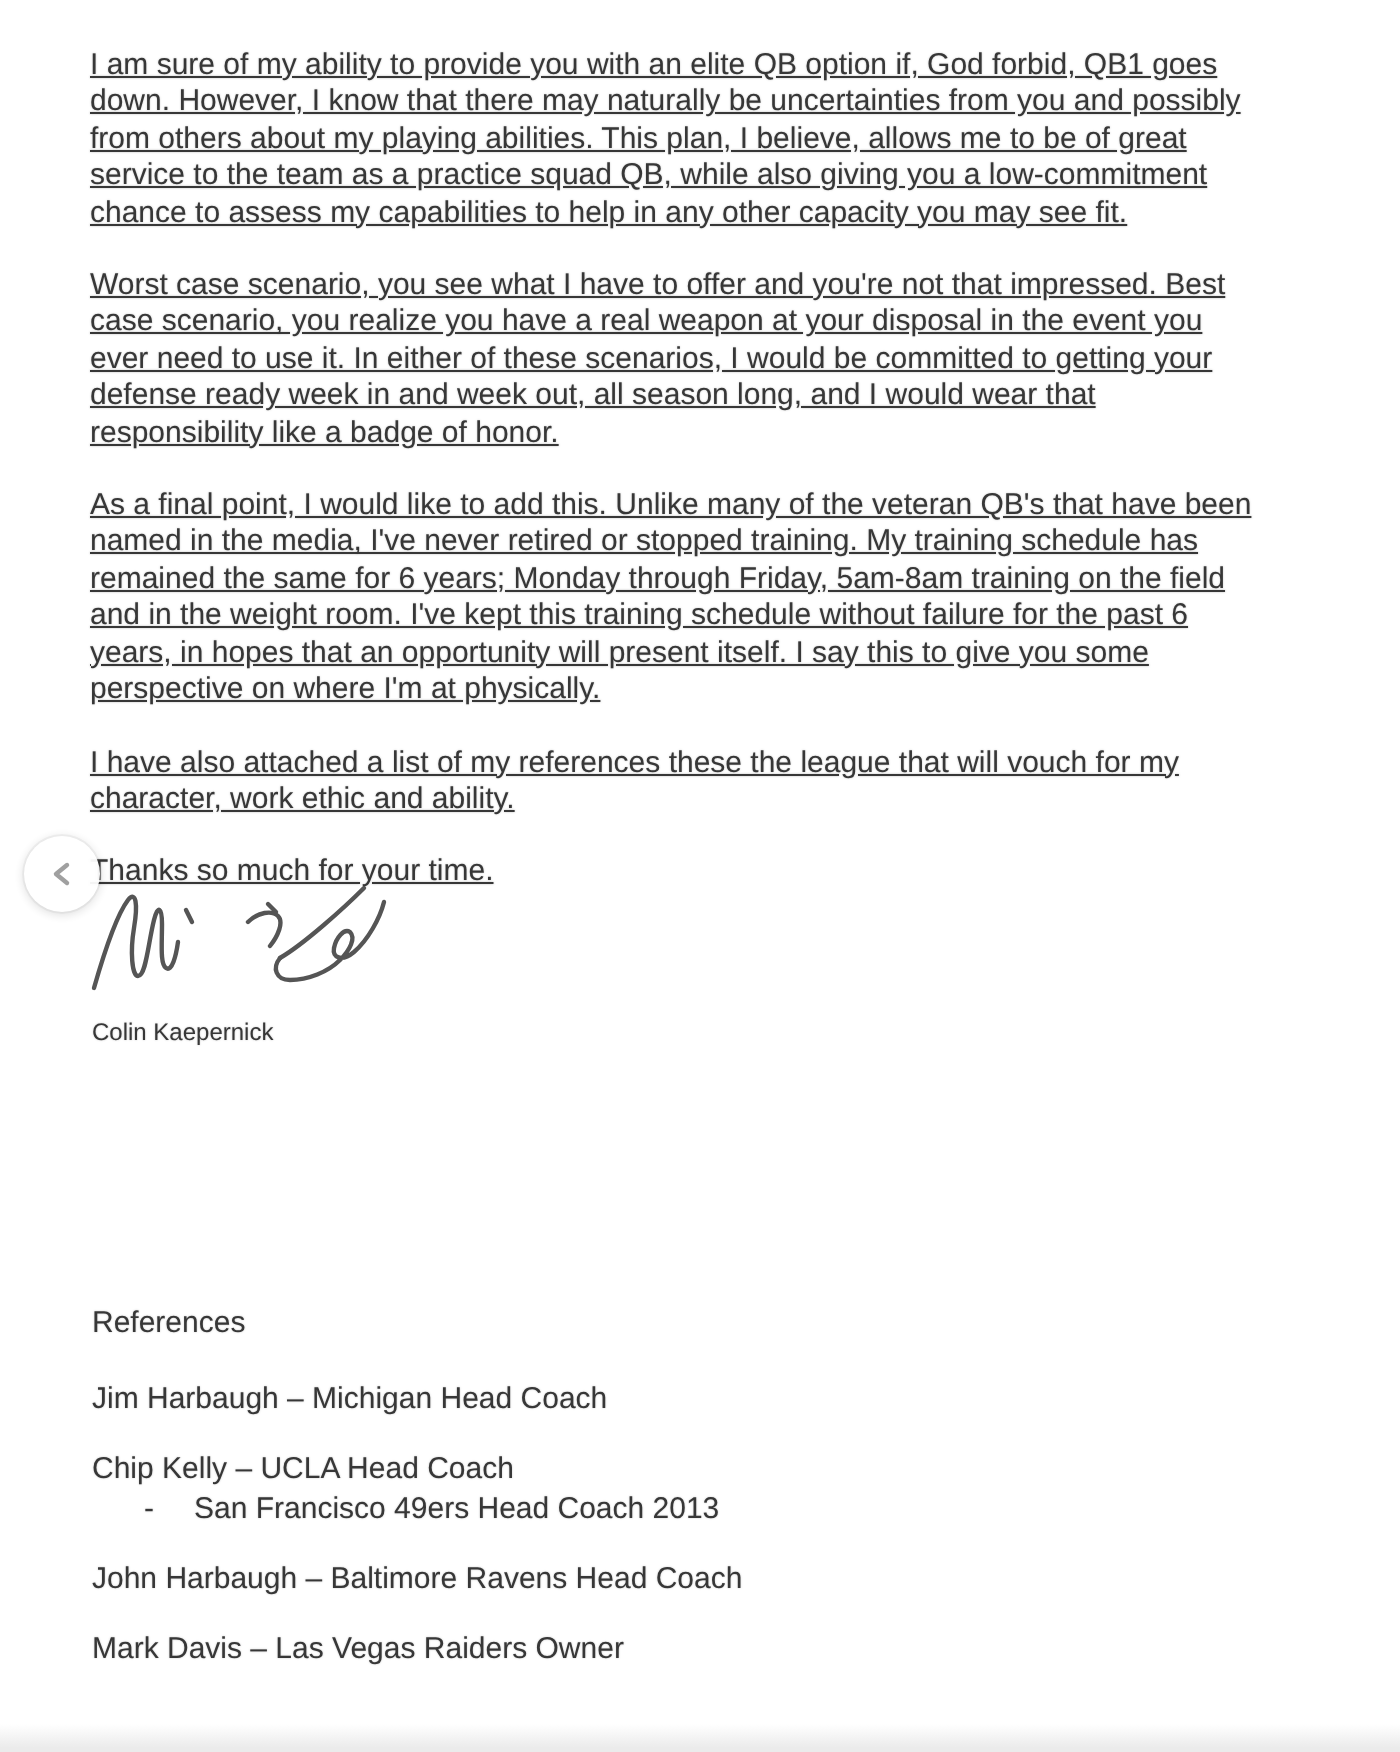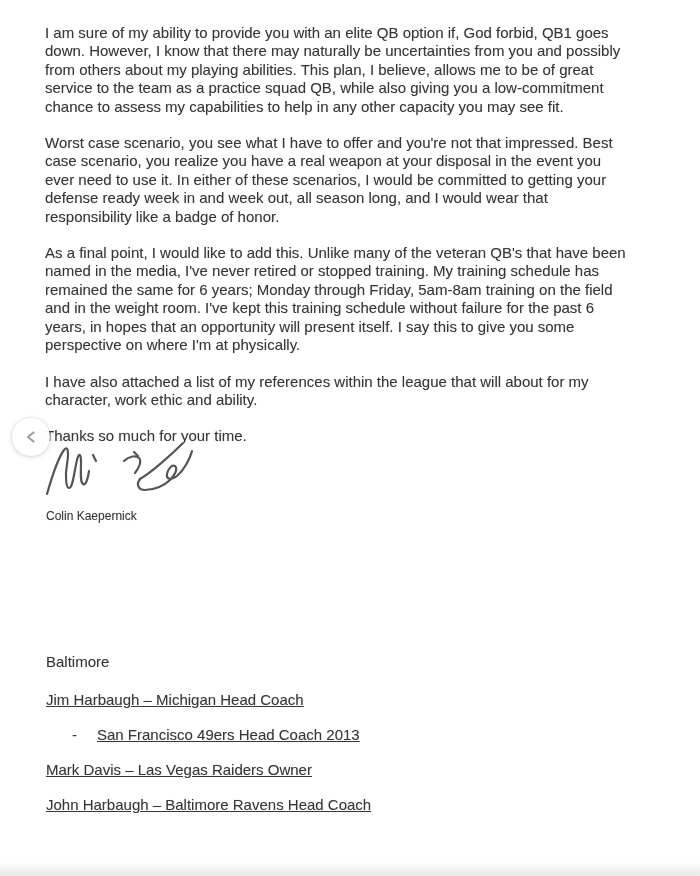--- a/index.html
+++ b/index.html
@@ -13,20 +13,21 @@
     color: #3a3a3a;
   }
 
   
   .letter-body {
     position: absolute;
     left: 45px; top: 24px; width: 650px;
     font-size: 15px; line-height: 18.4px;
     color: #373737;
     text-shadow: 0 0 1px rgba(80,80,80,0.35);
+    text-decoration: underline;
   }
   .para { white-space: pre-line; margin: 0 0 18px 0; }
   .closing { margin-top: 12px; white-space: normal; }
 
   
   .carousel-prev {
     position: absolute; left: 12px; top: 418px;
     width: 38px; height: 38px; border-radius: 50%;
     background: #ffffff; border: none; cursor: pointer;
     box-shadow: 0 0 0 1px rgba(0,0,0,0.045), 0 1px 6px rgba(0,0,0,0.16);
@@ -46,21 +47,21 @@
     text-shadow: 0 0 1px rgba(80,80,80,0.35);
   }
 
   
   .references {
     position: absolute; left: 46px; top: 652px; width: 620px;
     font-size: 15px; line-height: 20px; color: #373737;
     text-shadow: 0 0 1px rgba(80,80,80,0.35);
   }
   .ref-heading { margin-bottom: 18px; }
-  .ref-entry { margin-bottom: 15px; text-decoration: underline; }
+  .ref-entry { margin-bottom: 15px; }
   .ref-detail { padding-left: 26px; }
   .ref-detail .dash { display: inline-block; width: 25px; }
 
   
   .bottom-fade {
     position: absolute; left: 0; right: 0; bottom: 0; height: 14px;
     background: linear-gradient(to bottom, rgba(224,224,224,0) 0%, #ebebeb 85%);
   }
 </style>
 </head>
@@ -78,21 +79,21 @@
 case scenario, you realize you have a real weapon at your disposal in the event you
 ever need to use it. In either of these scenarios, I would be committed to getting your
 defense ready week in and week out, all season long, and I would wear that
 responsibility like a badge of honor.</p>
     <p class="para">As a final point, I would like to add this. Unlike many of the veteran QB's that have been
 named in the media, I've never retired or stopped training. My training schedule has
 remained the same for 6 years; Monday through Friday, 5am-8am training on the field
 and in the weight room. I've kept this training schedule without failure for the past 6
 years, in hopes that an opportunity will present itself. I say this to give you some
 perspective on where I'm at physically.</p>
-    <p class="para">I have also attached a list of my references within the league that will about for my
+    <p class="para">I have also attached a list of my references these the league that will vouch for my
 character, work ethic and ability.</p>
     <p class="para closing">Thanks so much for your time.</p>
   </div>
 
   <button class="carousel-prev" aria-label="Previous">
     <svg width="16" height="16" viewBox="0 0 16 16">
       <polyline points="10.5,3.5 5,8 10.5,12.5" fill="none" stroke="#9b9b9b" stroke-width="2.2" stroke-linecap="round" stroke-linejoin="round"></polyline>
     </svg>
   </button>
 
@@ -103,35 +104,36 @@
       <path d="M 138,2 C 128,12 108,30 96,37"></path>
       <path d="M 80,19 C 85,14 92,13 95,16 C 98,19 95,26 91,31"></path>
       <path d="M 96,37 C 92,42 94,48 101,48 C 110,48 120,44 126,38 C 131,33 134,27 131,24 C 128,22 124,27 123,32 C 122,37 127,39 133,34 C 140,28 146,17 148,9"></path>
       <path d="M 90,10 L 94,14"></path>
     </g>
   </svg>
 
   <div class="sig-name">Colin Kaepernick</div>
 
   <div class="references">
-    <div class="ref-heading">Baltimore</div>
+    <div class="ref-heading">References</div>
 
     <div class="ref-entry">
       <div class="ref-name">Jim Harbaugh – Michigan Head Coach</div>
     </div>
 
     <div class="ref-entry">
+      <div class="ref-name">Chip Kelly – UCLA Head Coach</div>
       <div class="ref-detail">
         <span class="dash">-</span><span>San Francisco 49ers Head Coach 2013</span>
       </div>
     </div>
 
     <div class="ref-entry">
-      <div class="ref-name">Mark Davis – Las Vegas Raiders Owner</div>
+      <div class="ref-name">John Harbaugh – Baltimore Ravens Head Coach</div>
     </div>
 
     <div class="ref-entry">
-      <div class="ref-name">John Harbaugh – Baltimore Ravens Head Coach</div>
+      <div class="ref-name">Mark Davis – Las Vegas Raiders Owner</div>
     </div>
   </div>
 
   <div class="bottom-fade"></div>
 </div>
 
 </body></html>

